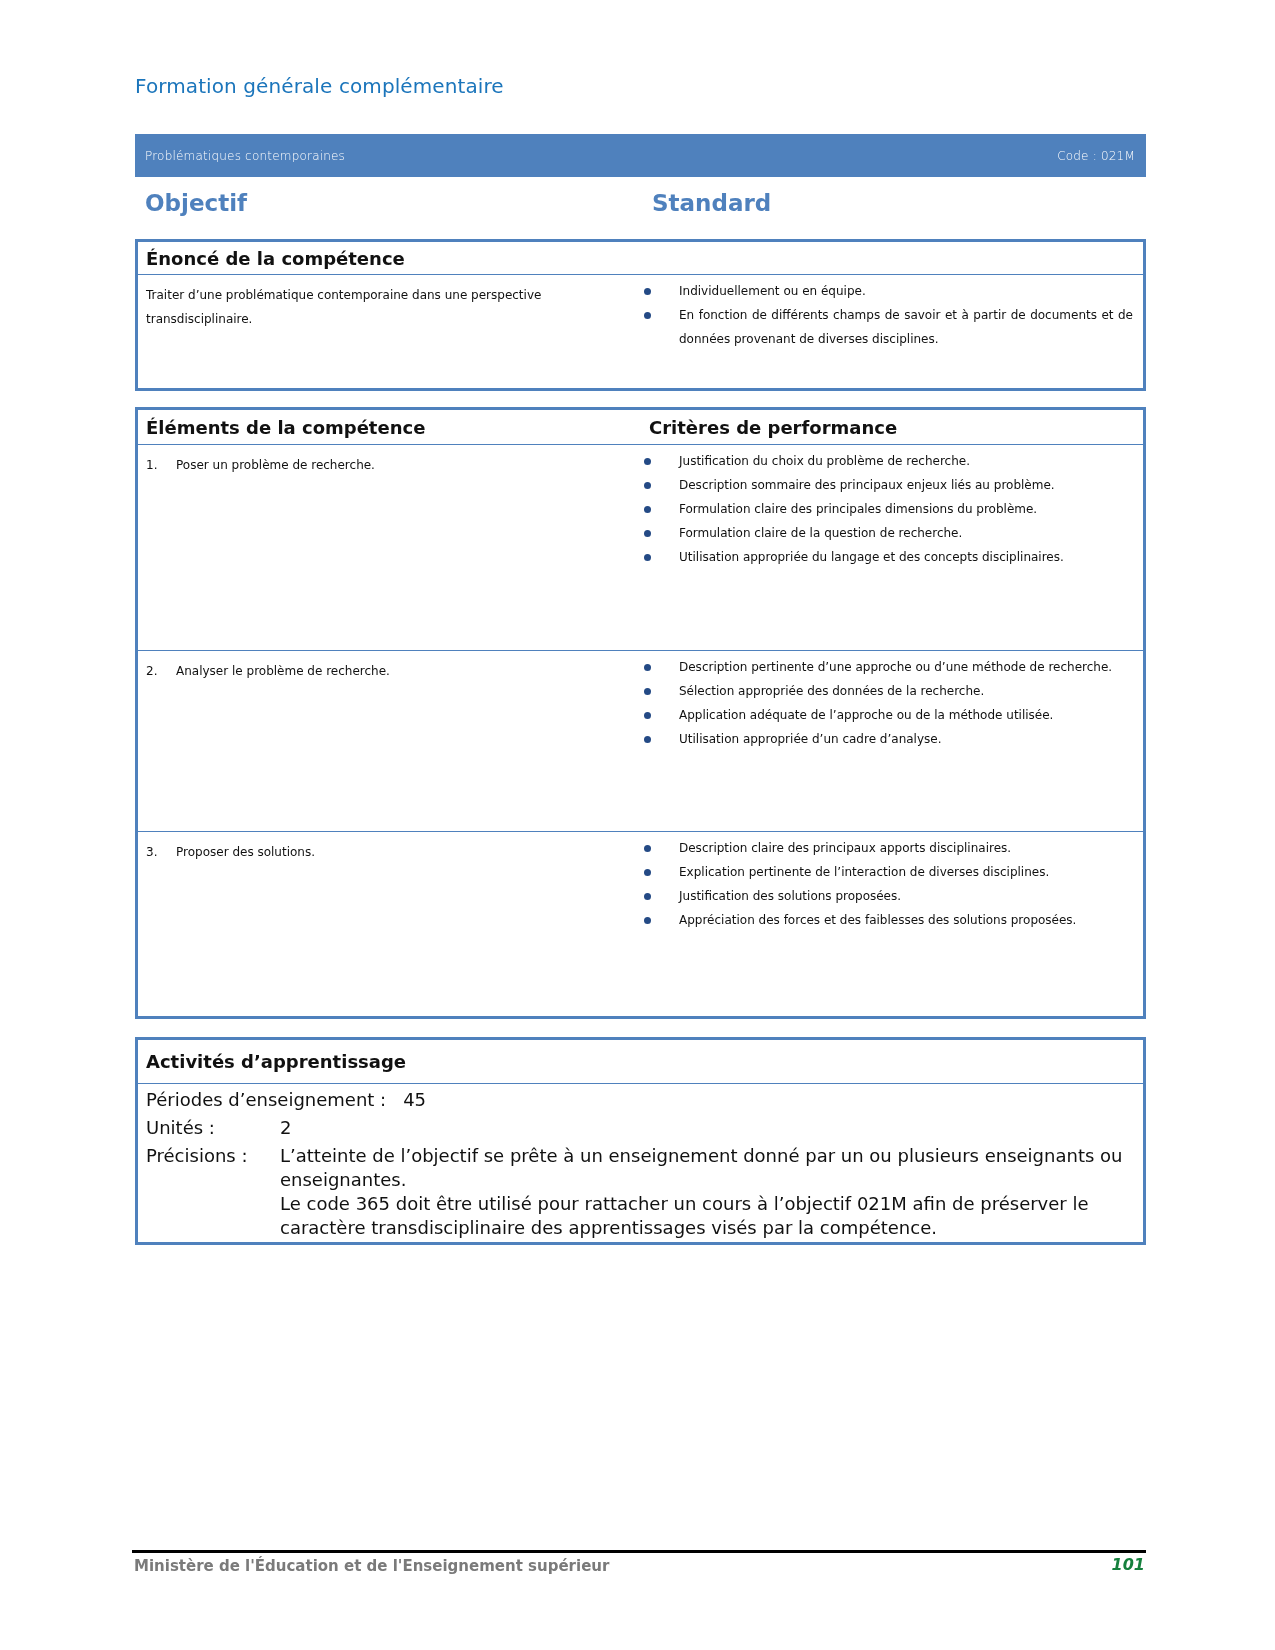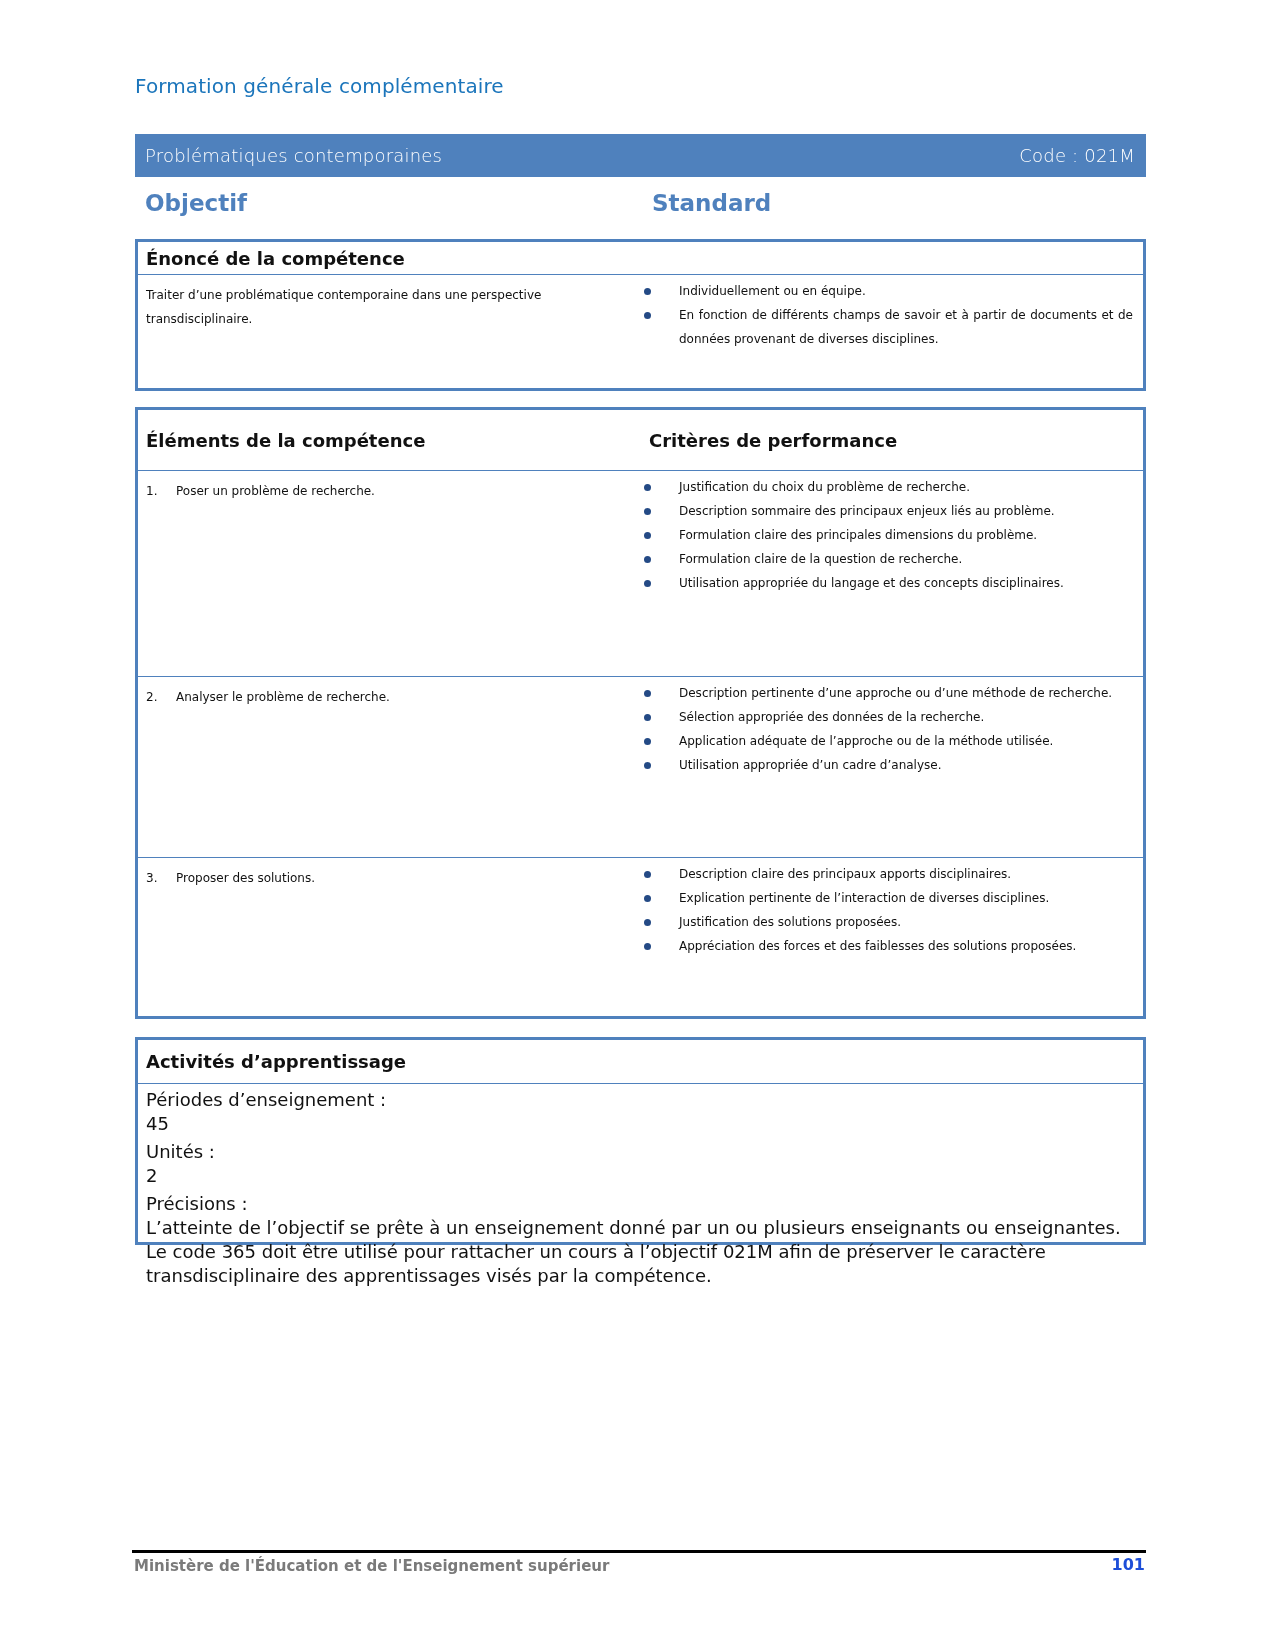--- a/index.html
+++ b/index.html
@@ -1,45 +1,45 @@
 <!DOCTYPE html>
 <html><head>
 <meta charset="utf-8">
 <style>
   html, body { margin: 0; padding: 0; background: #ffffff; }
   body { width: 1275px; height: 1650px; position: relative; font-family: "DejaVu Sans", sans-serif; color: #111; }
   .running-head { position: absolute; left: 135px; top: 74px; font-size: 20px; color: #1b75bb; letter-spacing: 0.1px; }
-  .title-bar { position: absolute; left: 135px; top: 134px; width: 1011px; height: 43px; background: #4f81bd; color: #fff; font-size: 18px; display: flex; align-items: center; justify-content: space-between; box-sizing: border-box; padding: 0 11px 0 10px; font-weight: 300; }
+  .title-bar { position: absolute; left: 135px; top: 134px; width: 1011px; height: 43px; background: #4f81bd; color: #fff; font-size: 12px; display: flex; align-items: center; justify-content: space-between; box-sizing: border-box; padding: 0 11px 0 10px; font-weight: 300; }
   .title-bar span { letter-spacing: 0.2px; }
   .section-heads { position: absolute; left: 145px; top: 190px; width: 1000px; font-size: 23px; font-weight: bold; color: #4f81bd; }
   .section-heads .obj { position: absolute; left: 0; top: 0; }
   .section-heads .std { position: absolute; left: 507px; top: 0; }
 
   .box { position: absolute; left: 135px; width: 1011px; border: 3px solid #4f81bd; box-sizing: border-box; background: #fff; }
   .box .hdr { display: flex; height: 33px; border-bottom: 1.5px solid #4f81bd; box-sizing: border-box; align-items: center; font-weight: bold; font-size: 18px; }
   .box .hdr .c1 { width: 504px; padding-left: 8px; box-sizing: border-box; }
   .box .hdr .c2 { flex: 1; padding-left: 7px; box-sizing: border-box; }
   .row { display: flex; font-size: 12px; line-height: 24px; border-bottom: 1.5px solid #4f81bd; box-sizing: border-box; }
   .row:last-child { border-bottom: none; }
   .row .c1 { width: 504px; padding: 8px 8px 0 8px; box-sizing: border-box; }
   .row .c2 { flex: 1; padding: 4px 10px 4px 0; box-sizing: border-box; }
   ul.crit { list-style: none; margin: 0; padding: 0; }
   ul.crit li { position: relative; padding-left: 37px; text-align: justify; }
   ul.crit li .bullet { position: absolute; left: 2px; top: 9px; width: 7px; height: 7px; border-radius: 50%; background: #244a85; }
   .num { display: inline-block; width: 30px; }
 
   .act { font-size: 18px; line-height: 24px; padding: 4px 10px 6px 8px; }
-  .act .line { display: flex; margin-bottom: 4px; flex-direction: column; }
+  .act .line { display: flex; margin-bottom: 4px; }
   .act .lbl { width: 134px; flex: none; }
   .act .lbl-wide { width: auto; margin-right: 17px; }
   .act .prec p { margin: 0; }
 
   .footer-rule { position: absolute; left: 132px; top: 1550px; width: 1014px; height: 3px; background: #000; }
   .footer-left { position: absolute; left: 134px; top: 1557px; font-size: 15px; font-weight: bold; color: #7a7a7a; }
-  .footer-right { position: absolute; right: 130px; top: 1555px; font-size: 16px; font-weight: bold; color: #1d4ed8; }
+  .footer-right { position: absolute; right: 130px; top: 1555px; font-size: 16px; font-weight: bold; color: #15803d; font-style: italic; }
 </style>
 </head>
 <body>
 
 <div class="running-head">Formation générale complémentaire</div>
 
 <div class="title-bar">
   <span>Problématiques contemporaines</span>
   <span>Code : 021M</span>
 </div>
@@ -58,21 +58,21 @@
     <div class="c2" style="padding-top:4px;">
       <ul class="crit">
         <li><span class="bullet"></span><span>Individuellement ou en équipe.</span></li>
         <li><span class="bullet"></span><span>En fonction de différents champs de savoir et à partir de documents et de données provenant de diverses disciplines.</span></li>
       </ul>
     </div>
   </div>
 </div>
 
 <div class="box" style="top:407px;height:612px;">
-  <div class="hdr" style="height:61px;justify-content:space-between;">
+  <div class="hdr" style="height:35px;justify-content:space-between;">
     <div class="c1">Éléments de la compétence</div>
     <div class="c2">Critères de performance</div>
   </div>
 
   <div class="row" style="height:206px;">
     <div class="c1"><span class="num">1.</span><span>Poser un problème de recherche.</span></div>
     <div class="c2">
       <ul class="crit">
         <li><span class="bullet"></span><span>Justification du choix du problème de recherche.</span></li>
         <li><span class="bullet"></span><span>Description sommaire des principaux enjeux liés au problème.</span></li>

